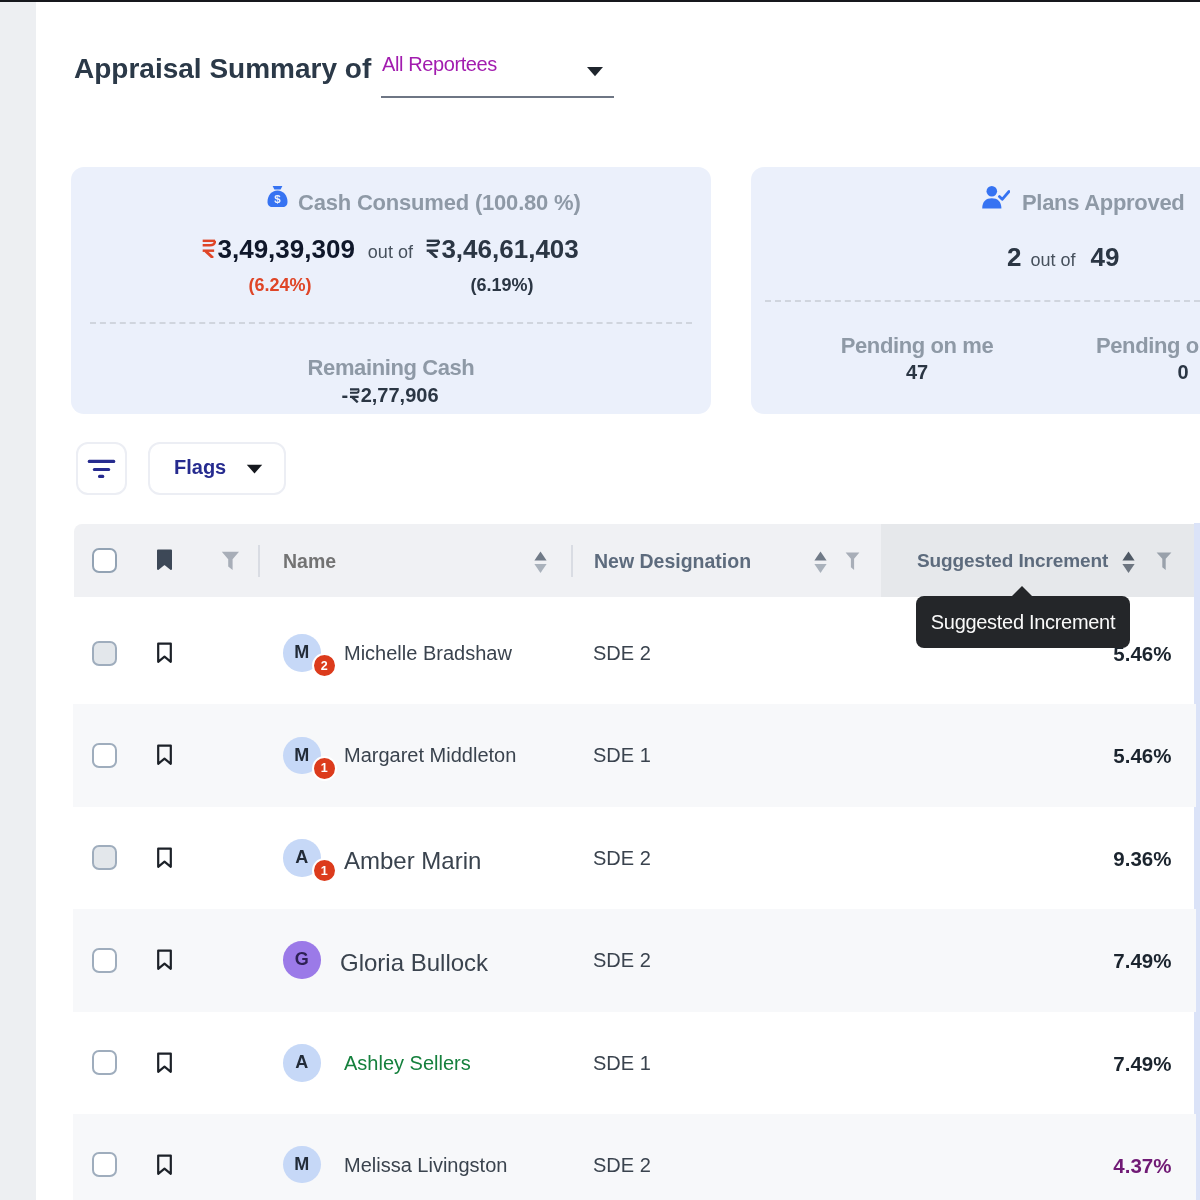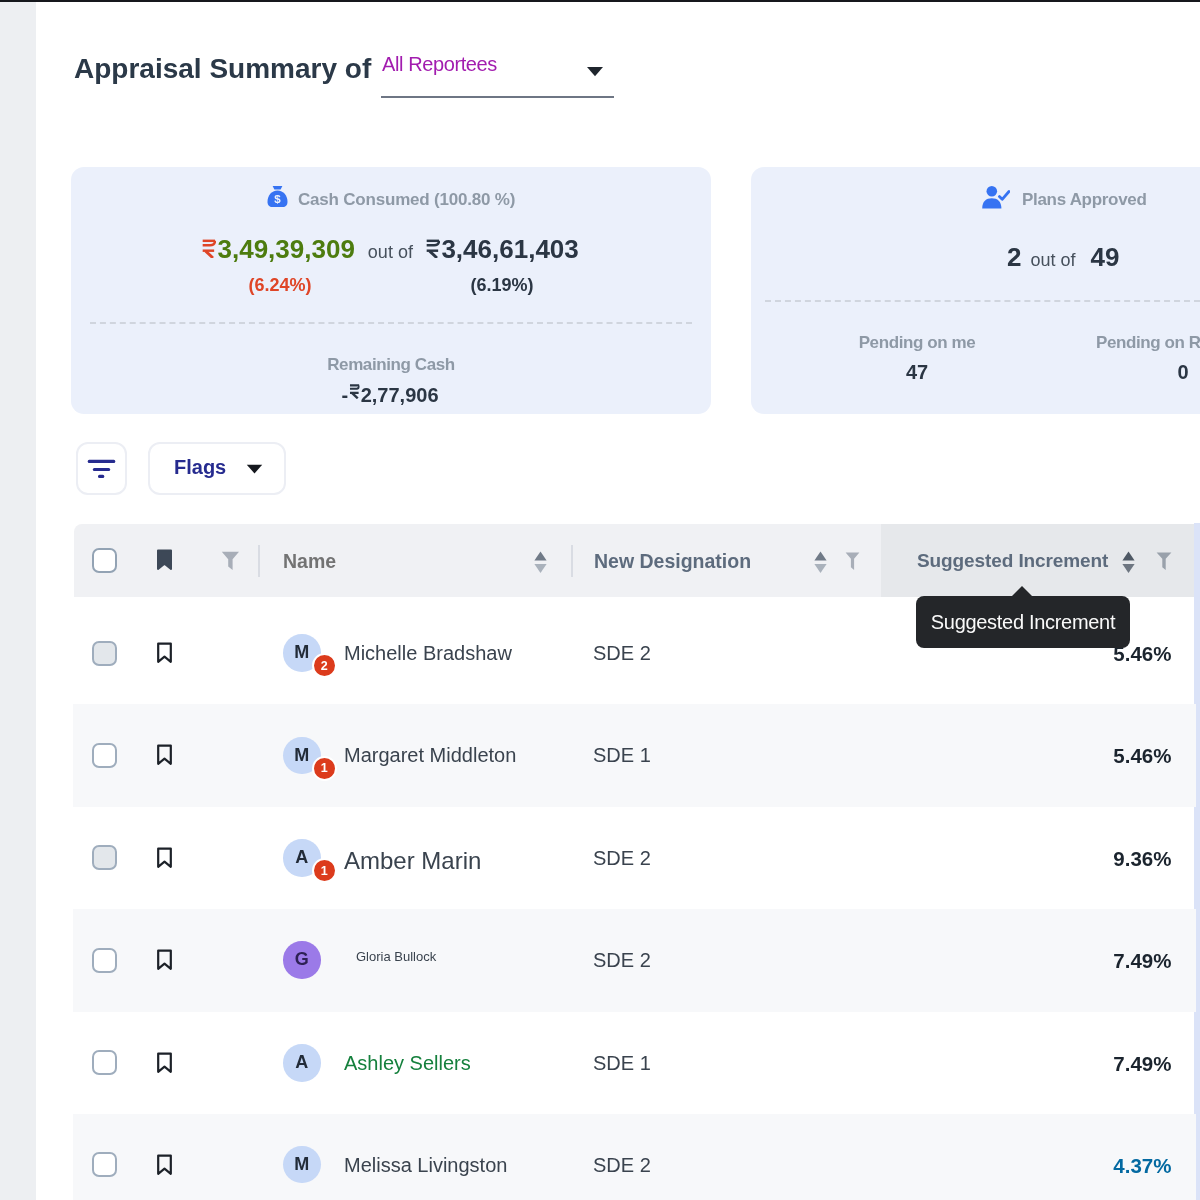--- a/index.html
+++ b/index.html
@@ -1,19 +1,19 @@
 <!DOCTYPE html>
 <html><head>
 <meta charset="utf-8">
 <style>
 *{margin:0;padding:0;box-sizing:border-box}
 html,body{width:1200px;height:1200px;overflow:hidden;background:#fff;
   font-family:"Liberation Sans",sans-serif;position:relative}
 .abs{position:absolute}
-.glab{color:#8e99a6;font-weight:bold;font-size:17px;letter-spacing:-0.2px}
+.glab{color:#8e99a6;font-weight:bold;font-size:22px;letter-spacing:-0.2px}
 .ctr{transform:translateX(-50%)}
 </style>
 </head>
 <body>
 
 <div class="abs" style="left:0;top:0;width:1200px;height:2px;background:#16181d"></div>
 
 <div class="abs" style="left:0;top:2px;width:36px;height:1198px;background:#edeff2"></div>
 
 <div class="abs" style="left:36px;top:5px;width:1164px;height:1195px;background:#fff;border-radius:16px 0 0 0"></div>
@@ -26,21 +26,21 @@
 <div class="abs" style="left:381px;top:96px;width:233px;height:2px;background:#6e7684"></div>
 
 <div class="abs" style="left:71px;top:167px;width:640px;height:247px;background:#ebf0fb;border-radius:13px"></div>
 <svg class="abs" style="left:266px;top:185px" width="23" height="24" viewBox="0 0 23 24">
   <path d="M6.6 1 H16.4 L14.6 4.6 H8.4 Z" fill="#3673f2"></path>
   <path d="M11.5 5.6 C5.5 5.6 1.5 10.7 1.5 16.8 C1.5 20.7 3.6 22 6.1 22 H16.9 C19.4 22 21.5 20.7 21.5 16.8 C21.5 10.7 17.5 5.6 11.5 5.6 Z" fill="#3673f2"></path>
   <text x="11.5" y="17.6" font-size="11.5" font-weight="bold" fill="#ebf0fb" text-anchor="middle" font-family="Liberation Sans">$</text>
 </svg>
 <div class="abs glab" style="left:298px;top:190px">Cash Consumed (100.80 %)</div>
 <div class="abs" style="left:202px;top:234px;display:flex;align-items:baseline;white-space:nowrap">
-  <span style="font-size:26px;font-weight:bold;color:#4d7c0f" id="rn1"><svg width="14" height="19.3" viewBox="0 0 13 18" style="margin-right:1.5px">
+  <span style="font-size:26px;font-weight:bold;color:#0f172a" id="rn1"><svg width="14" height="19.3" viewBox="0 0 13 18" style="margin-right:1.5px">
         <g fill="none" stroke="#df4527" stroke-width="2.3">
           <path d="M0.6 1.7 H12.1"></path>
           <path d="M0.6 5.9 H7.6 C10.9 5.9 12.1 4.5 12.1 1.7"></path>
           <path d="M0.6 10.9 H11.3"></path>
           <path d="M3.4 11.3 L10.2 17.7" stroke-width="2.7"></path>
         </g>
       </svg>3,49,39,309</span>
   <span style="font-size:18px;color:#46505c;margin:0 13px">out of</span>
   <span style="font-size:26px;font-weight:bold;color:#2b3644"><svg width="14" height="19.3" viewBox="0 0 13 18" style="margin-right:1.5px">
         <g fill="none" stroke="#2b3644" stroke-width="2.3">
@@ -48,21 +48,21 @@
           <path d="M0.6 5.9 H7.6 C10.9 5.9 12.1 4.5 12.1 1.7"></path>
           <path d="M0.6 10.9 H11.3"></path>
           <path d="M3.4 11.3 L10.2 17.7" stroke-width="2.7"></path>
         </g>
       </svg>3,46,61,403</span>
 </div>
 <div class="abs ctr" style="left:280px;top:275px;font-size:18px;font-weight:bold;color:#df4527">(6.24%)</div>
 <div class="abs ctr" style="left:502px;top:275px;font-size:18px;font-weight:bold;color:#2b3644">(6.19%)</div>
 <div class="abs" style="left:90px;top:322px;width:602px;border-top:2px dashed #d0d5de"></div>
 <div class="abs ctr glab" style="left:391px;top:355px;letter-spacing:-0.4px">Remaining Cash</div>
-<div class="abs ctr" style="left:390px;top:384px;font-size:20px;font-weight:bold;color:#2b3644;white-space:nowrap;display:flex;align-items:flex-start">-<svg width="10.5" height="14.6" viewBox="0 0 13 18" style="margin:0 1px">
+<div class="abs ctr" style="left:390px;top:384px;font-size:20px;font-weight:bold;color:#2b3644;white-space:nowrap;display:flex;align-items:center">-<svg width="10.5" height="14.6" viewBox="0 0 13 18" style="margin:0 1px">
       <g fill="none" stroke="#2b3644" stroke-width="2.6">
         <path d="M0.6 1.7 H12.1"></path>
         <path d="M0.6 5.9 H7.6 C10.9 5.9 12.1 4.5 12.1 1.7"></path>
         <path d="M0.6 10.9 H11.3"></path>
         <path d="M3.4 11.3 L10.2 17.7" stroke-width="3"></path>
       </g>
     </svg>2,77,906</div>
 
 <div class="abs" style="left:751px;top:167px;width:625px;height:247px;background:#ebf0fb;border-radius:13px"></div>
 <svg class="abs" style="left:982px;top:186px" width="28" height="23" viewBox="0 0 28 23">
@@ -170,36 +170,36 @@
 <div class="abs" style="left:311.8px;top:858.1px;width:25px;height:25px;border-radius:50%;background:#dc3b1c;border:2.5px solid #fff;color:#fff;font-weight:bold;font-size:12.5px;display:flex;align-items:center;justify-content:center">1</div>
 <div class="abs" style="left:344px;top:846.8px;font-size:24px;color:#3a434e">Amber Marin</div>
 <div class="abs" style="left:593px;top:846.8px;font-size:20px;color:#3a434e">SDE 2</div>
 <div class="abs" style="right:28.5px;top:846.8px;font-size:20.5px;font-weight:bold;color:#1b242e">9.36%</div>
 
 <div class="abs" style="left:92px;top:947.5px;width:25px;height:25px;background:#fff;border:2px solid #9fadbd;border-radius:7px"></div>
 <svg class="abs" style="left:156px;top:949px" width="17" height="22" viewBox="0 0 17 22">
     <path d="M2.2 1.6 H14.8 V19.8 L8.5 14.7 L2.2 19.8 Z" fill="none" stroke="#1c2128" stroke-width="2.2" stroke-linejoin="round"></path>
   </svg>
 <div class="abs" style="left:283px;top:941.2px;width:37.5px;height:37.5px;border-radius:50%;background:#9b7ae8;color:#2d2154;font-weight:bold;font-size:18px;display:flex;align-items:center;justify-content:center">G</div>
-<div class="abs" style="left:356px;top:949px;font-size:13px;color:#3a434e">Gloria Bullock</div>
+<div class="abs" style="left:340px;top:949px;font-size:24px;color:#3a434e">Gloria Bullock</div>
 <div class="abs" style="left:593px;top:949px;font-size:20px;color:#3a434e">SDE 2</div>
 <div class="abs" style="right:28.5px;top:949px;font-size:20.5px;font-weight:bold;color:#1b242e">7.49%</div>
 
 <div class="abs" style="left:92px;top:1050.3px;width:25px;height:25px;background:#fff;border:2px solid #9fadbd;border-radius:7px"></div>
 <svg class="abs" style="left:156px;top:1051.8px" width="17" height="22" viewBox="0 0 17 22">
     <path d="M2.2 1.6 H14.8 V19.8 L8.5 14.7 L2.2 19.8 Z" fill="none" stroke="#1c2128" stroke-width="2.2" stroke-linejoin="round"></path>
   </svg>
 <div class="abs" style="left:283px;top:1044px;width:37.5px;height:37.5px;border-radius:50%;background:#c6d8f7;color:#222b38;font-weight:bold;font-size:18px;display:flex;align-items:center;justify-content:center">A</div>
 <div class="abs" style="left:344px;top:1051.8px;font-size:20px;color:#15803d">Ashley Sellers</div>
 <div class="abs" style="left:593px;top:1051.8px;font-size:20px;color:#3a434e">SDE 1</div>
 <div class="abs" style="right:28.5px;top:1051.8px;font-size:20.5px;font-weight:bold;color:#1b242e">7.49%</div>
 
 <div class="abs" style="left:92px;top:1152px;width:25px;height:25px;background:#fff;border:2px solid #9fadbd;border-radius:7px"></div>
 <svg class="abs" style="left:156px;top:1153.5px" width="17" height="22" viewBox="0 0 17 22">
     <path d="M2.2 1.6 H14.8 V19.8 L8.5 14.7 L2.2 19.8 Z" fill="none" stroke="#1c2128" stroke-width="2.2" stroke-linejoin="round"></path>
   </svg>
 <div class="abs" style="left:283px;top:1145.7px;width:37.5px;height:37.5px;border-radius:50%;background:#c6d8f7;color:#222b38;font-weight:bold;font-size:18px;display:flex;align-items:center;justify-content:center">M</div>
 <div class="abs" style="left:344px;top:1153.5px;font-size:20px;color:#3a434e">Melissa Livingston</div>
 <div class="abs" style="left:593px;top:1153.5px;font-size:20px;color:#3a434e">SDE 2</div>
-<div class="abs" style="right:28.5px;top:1153.5px;font-size:20.5px;font-weight:bold;color:#0369a1">4.37%</div>
+<div class="abs" style="right:28.5px;top:1153.5px;font-size:20.5px;font-weight:bold;color:#701a75">4.37%</div>
 
 <div class="abs" style="left:1011px;top:586px;width:0;height:0;border-left:11px solid transparent;border-right:11px solid transparent;border-bottom:11px solid #242629"></div>
 <div class="abs" style="left:916px;top:596px;width:214px;height:52px;background:#242629;border-radius:8px;display:flex;align-items:center;justify-content:center;color:#fafafa;font-size:20px;letter-spacing:-0.3px">Suggested Increment</div>
 
 </body></html>

